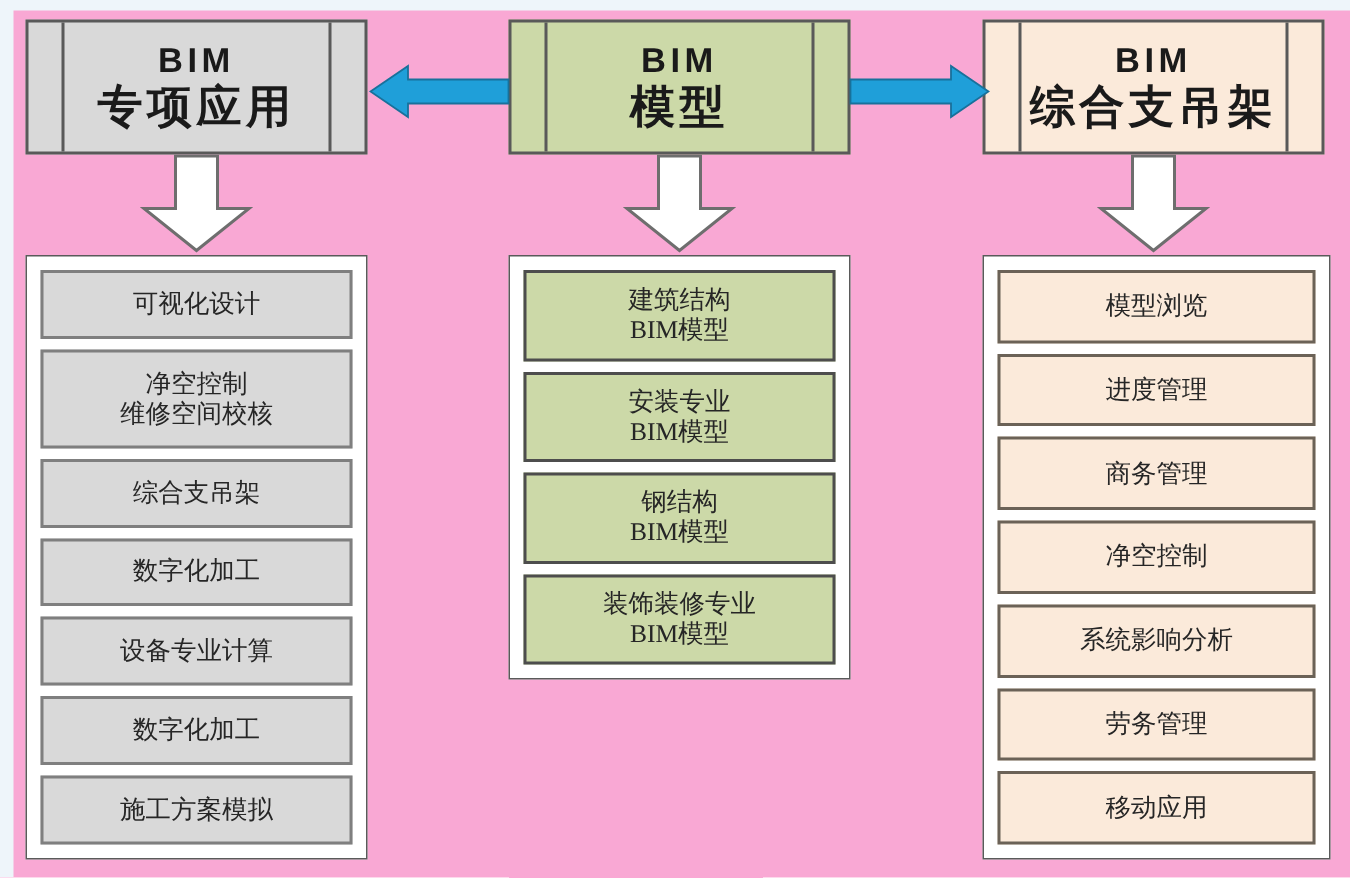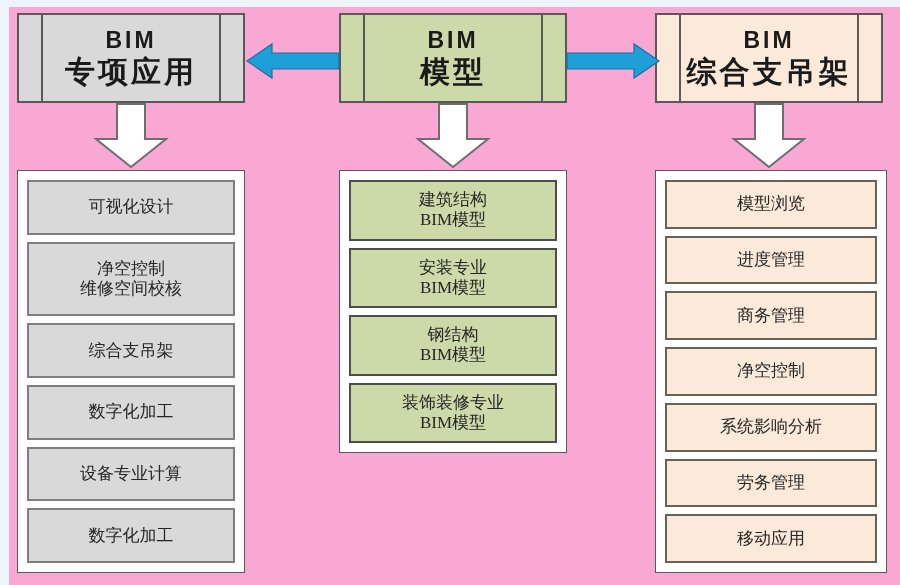--- a/index.html
+++ b/index.html
@@ -212,20 +212,25 @@
       <div class="cell">
         <span>
             <span class="cell-line">设备专业计算</span>
           </span>
       </div>
       <div class="cell">
         <span>
             <span class="cell-line">数字化加工</span>
           </span>
       </div>
+      <div class="cell">
+        <span>
+            <span class="cell-line">施工方案模拟</span>
+          </span>
+      </div>
     </div>
   </div>
 
   <div class="column-frame col-mid" style="left:339px; top:170px; width:228px; height:283px;">
     <div class="column-list">
       <div class="cell">
         <span>
           <span class="cell-line">建筑结构</span>
           <span class="cell-line">BIM模型</span>
         </span>

